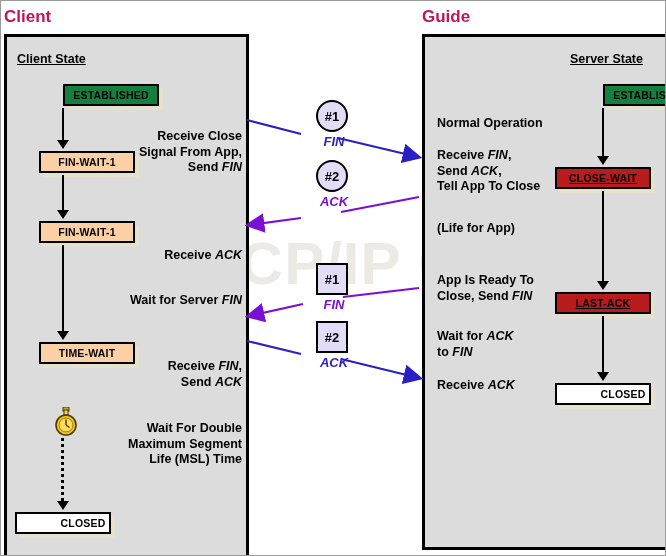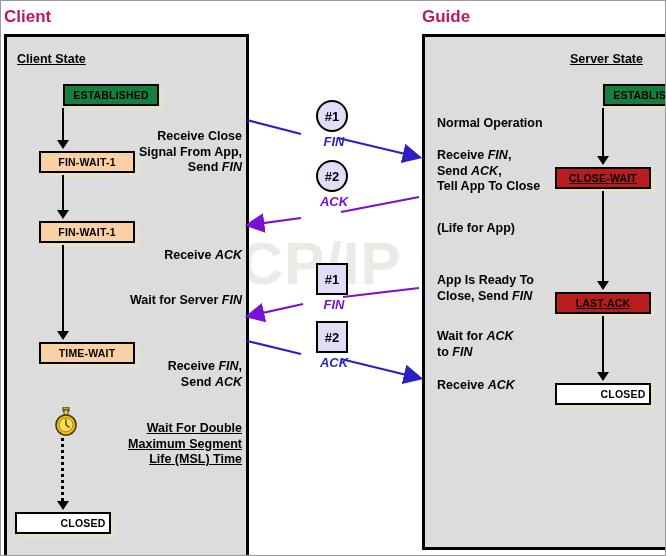--- a/index.html
+++ b/index.html
@@ -219,21 +219,21 @@
       <circle cx="13" cy="18" r="10" fill="#f5c518" stroke="#4d3b08" stroke-width="1.6"></circle>
       <circle cx="13" cy="18" r="7" fill="#fbdc5e" stroke="#9a7c10" stroke-width="1"></circle>
       <line x1="13" y1="18" x2="13" y2="12.5" stroke="#4d3b08" stroke-width="1.4"></line>
       <line x1="13" y1="18" x2="16.5" y2="20.5" stroke="#4d3b08" stroke-width="1.4"></line>
     </svg>
 
     <div class="desc right" style="left:105px; top:92px;  width:130px;">Receive Close<br>Signal From App,<br>Send <i>FIN</i></div>
     <div class="desc right" style="left:105px; top:211px; width:130px;">Receive <i>ACK</i></div>
     <div class="desc right" style="left:95px;  top:256px; width:140px;">Wait for Server <i>FIN</i></div>
     <div class="desc right" style="left:105px; top:322px; width:130px;">Receive <i>FIN</i>,<br>Send <i>ACK</i></div>
-    <div class="desc right" style="left:105px; top:384px; width:130px;text-decoration:underline;">Wait For Double<br>Maximum Segment<br>Life (MSL) Time</div>
+    <div class="desc right" style="left:105px; top:384px; width:130px;">Wait For Double<br>Maximum Segment<br>Life (MSL) Time</div>
   </div>
 
   <div class="panel" id="panel-server">
     <div class="panel-heading" id="heading-server">Server State</div>
 
     <div class="state-box state-green" style="left:130px; top:47px;  width:96px; height:22px;">ESTABLISHED</div>
     <div class="state-box state-pink" style="left:130px; top:130px; width:96px; height:22px;">CLOSE-WAIT</div>
     <div class="state-box state-pink" style="left:130px; top:255px; width:96px; height:22px;">LAST-ACK</div>
     <div class="state-box state-white" style="left:130px; top:346px; width:96px; height:22px;">CLOSED</div>
 

